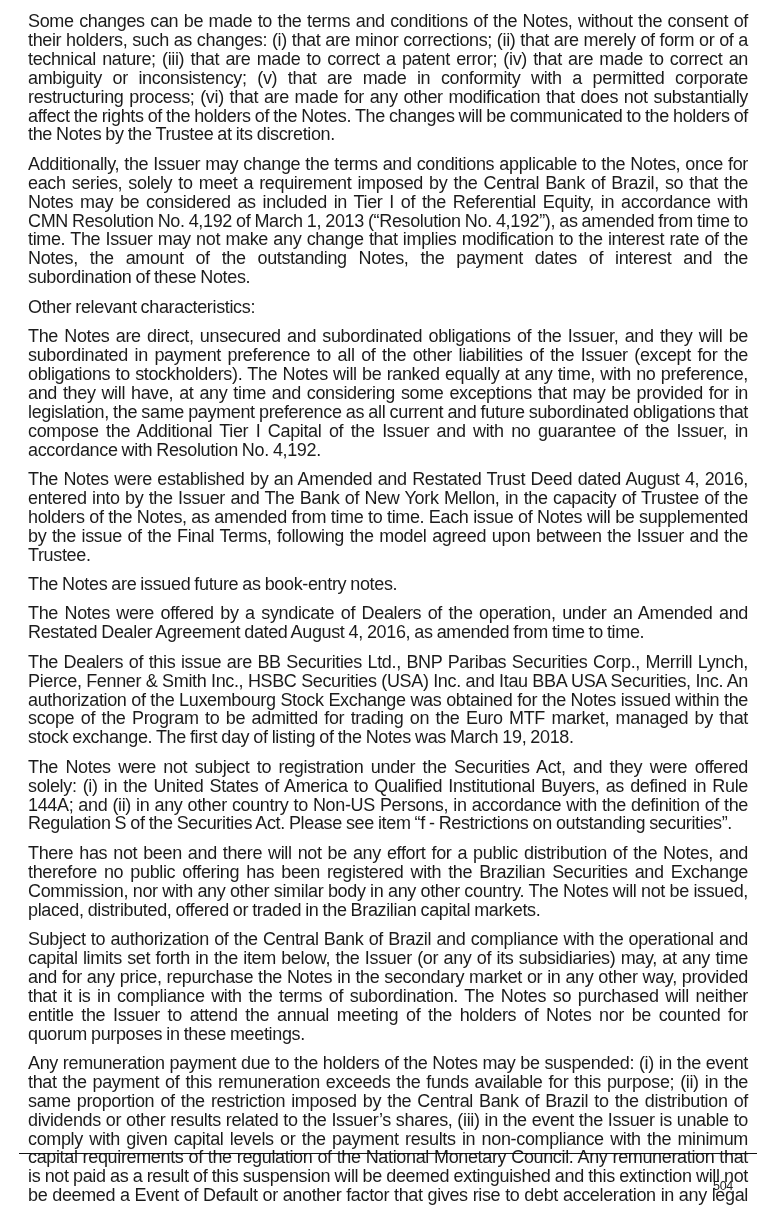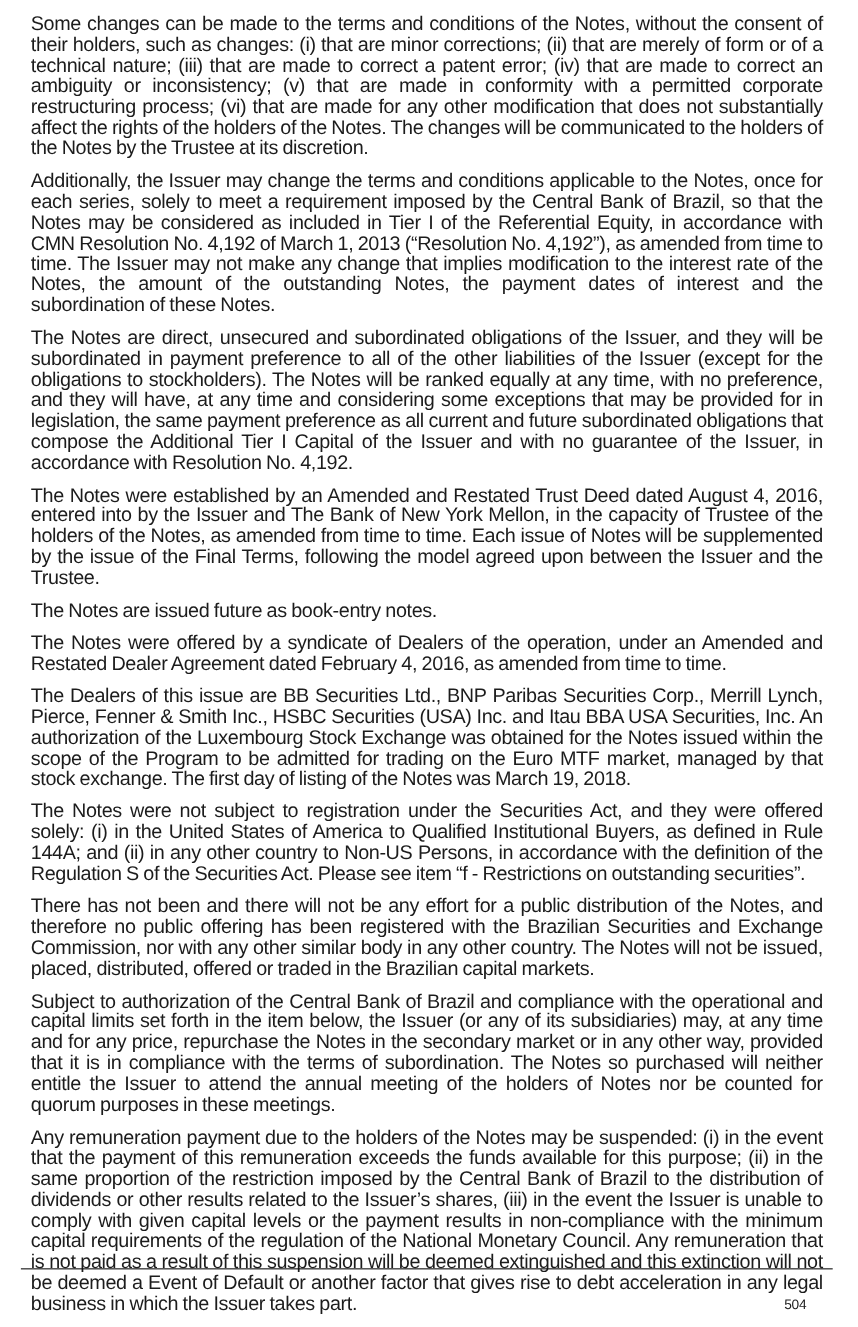--- a/index.html
+++ b/index.html
@@ -47,24 +47,25 @@
       color: #1c1c1c;
       letter-spacing: -0.3px;
     }
   </style>
 </head>
 <body>
 
 <div class="page">
   <p class="para">Some changes can be made to the terms and conditions of the Notes, without the consent of their holders, such as changes: (i) that are minor corrections; (ii) that are merely of form or of a technical nature; (iii) that are made to correct a patent error; (iv) that are made to correct an ambiguity or inconsistency; (v) that are made in conformity with a permitted corporate restructuring process; (vi) that are made for any other modification that does not substantially affect the rights of the holders of the Notes. The changes will be communicated to the holders of the Notes by the Trustee at its discretion.</p>
   <p class="para">Additionally, the Issuer may change the terms and conditions applicable to the Notes, once for each series, solely to meet a requirement imposed by the Central Bank of Brazil, so that the Notes may be considered as included in Tier I of the Referential Equity, in accordance with CMN Resolution No. 4,192 of March 1, 2013 (“Resolution No. 4,192”), as amended from time to time. The Issuer may not make any change that implies modification to the interest rate of the Notes, the amount of the outstanding Notes, the payment dates of interest and the subordination of these Notes.</p>
+  <p class="para">Other relevant characteristics:</p>
   <p class="para">The Notes are direct, unsecured and subordinated obligations of the Issuer, and they will be subordinated in payment preference to all of the other liabilities of the Issuer (except for the obligations to stockholders). The Notes will be ranked equally at any time, with no preference, and they will have, at any time and considering some exceptions that may be provided for in legislation, the same payment preference as all current and future subordinated obligations that compose the Additional Tier I Capital of the Issuer and with no guarantee of the Issuer, in accordance with Resolution No. 4,192.</p>
   <p class="para">The Notes were established by an Amended and Restated Trust Deed dated August 4, 2016, entered into by the Issuer and The Bank of New York Mellon, in the capacity of Trustee of the holders of the Notes, as amended from time to time. Each issue of Notes will be supplemented by the issue of the Final Terms, following the model agreed upon between the Issuer and the Trustee.</p>
   <p class="para">The Notes are issued future as book-entry notes.</p>
-  <p class="para">The Notes were offered by a syndicate of Dealers of the operation, under an Amended and Restated Dealer Agreement dated February 4, 2016, as amended from time to time.</p>
+  <p class="para">The Notes were offered by a syndicate of Dealers of the operation, under an Amended and Restated Dealer Agreement dated August 4, 2016, as amended from time to time.</p>
   <p class="para">The Dealers of this issue are BB Securities Ltd., BNP Paribas Securities Corp., Merrill Lynch, Pierce, Fenner &amp; Smith Inc., HSBC Securities (USA) Inc. and Itau BBA USA Securities, Inc. An authorization of the Luxembourg Stock Exchange was obtained for the Notes issued within the scope of the Program to be admitted for trading on the Euro MTF market, managed by that stock exchange. The first day of listing of the Notes was March 19, 2018.</p>
   <p class="para">The Notes were not subject to registration under the Securities Act, and they were offered solely: (i) in the United States of America to Qualified Institutional Buyers, as defined in Rule 144A; and (ii) in any other country to Non-US Persons, in accordance with the definition of the Regulation S of the Securities Act. Please see item “f - Restrictions on outstanding securities”.</p>
   <p class="para">There has not been and there will not be any effort for a public distribution of the Notes, and therefore no public offering has been registered with the Brazilian Securities and Exchange Commission, nor with any other similar body in any other country. The Notes will not be issued, placed, distributed, offered or traded in the Brazilian capital markets.</p>
   <p class="para">Subject to authorization of the Central Bank of Brazil and compliance with the operational and capital limits set forth in the item below, the Issuer (or any of its subsidiaries) may, at any time and for any price, repurchase the Notes in the secondary market or in any other way, provided that it is in compliance with the terms of subordination. The Notes so purchased will neither entitle the Issuer to attend the annual meeting of the holders of Notes nor be counted for quorum purposes in these meetings.</p>
   <p class="para">Any remuneration payment due to the holders of the Notes may be suspended: (i) in the event that the payment of this remuneration exceeds the funds available for this purpose; (ii) in the same proportion of the restriction imposed by the Central Bank of Brazil to the distribution of dividends or other results related to the Issuer’s shares, (iii) in the event the Issuer is unable to comply with given capital levels or the payment results in non-compliance with the minimum capital requirements of the regulation of the National Monetary Council. Any remuneration that is not paid as a result of this suspension will be deemed extinguished and this extinction will not be deemed a Event of Default or another factor that gives rise to debt acceleration in any legal business in which the Issuer takes part.</p>
 </div>
 
 <div class="rule"></div>
 <div class="page-number">504</div>
 

